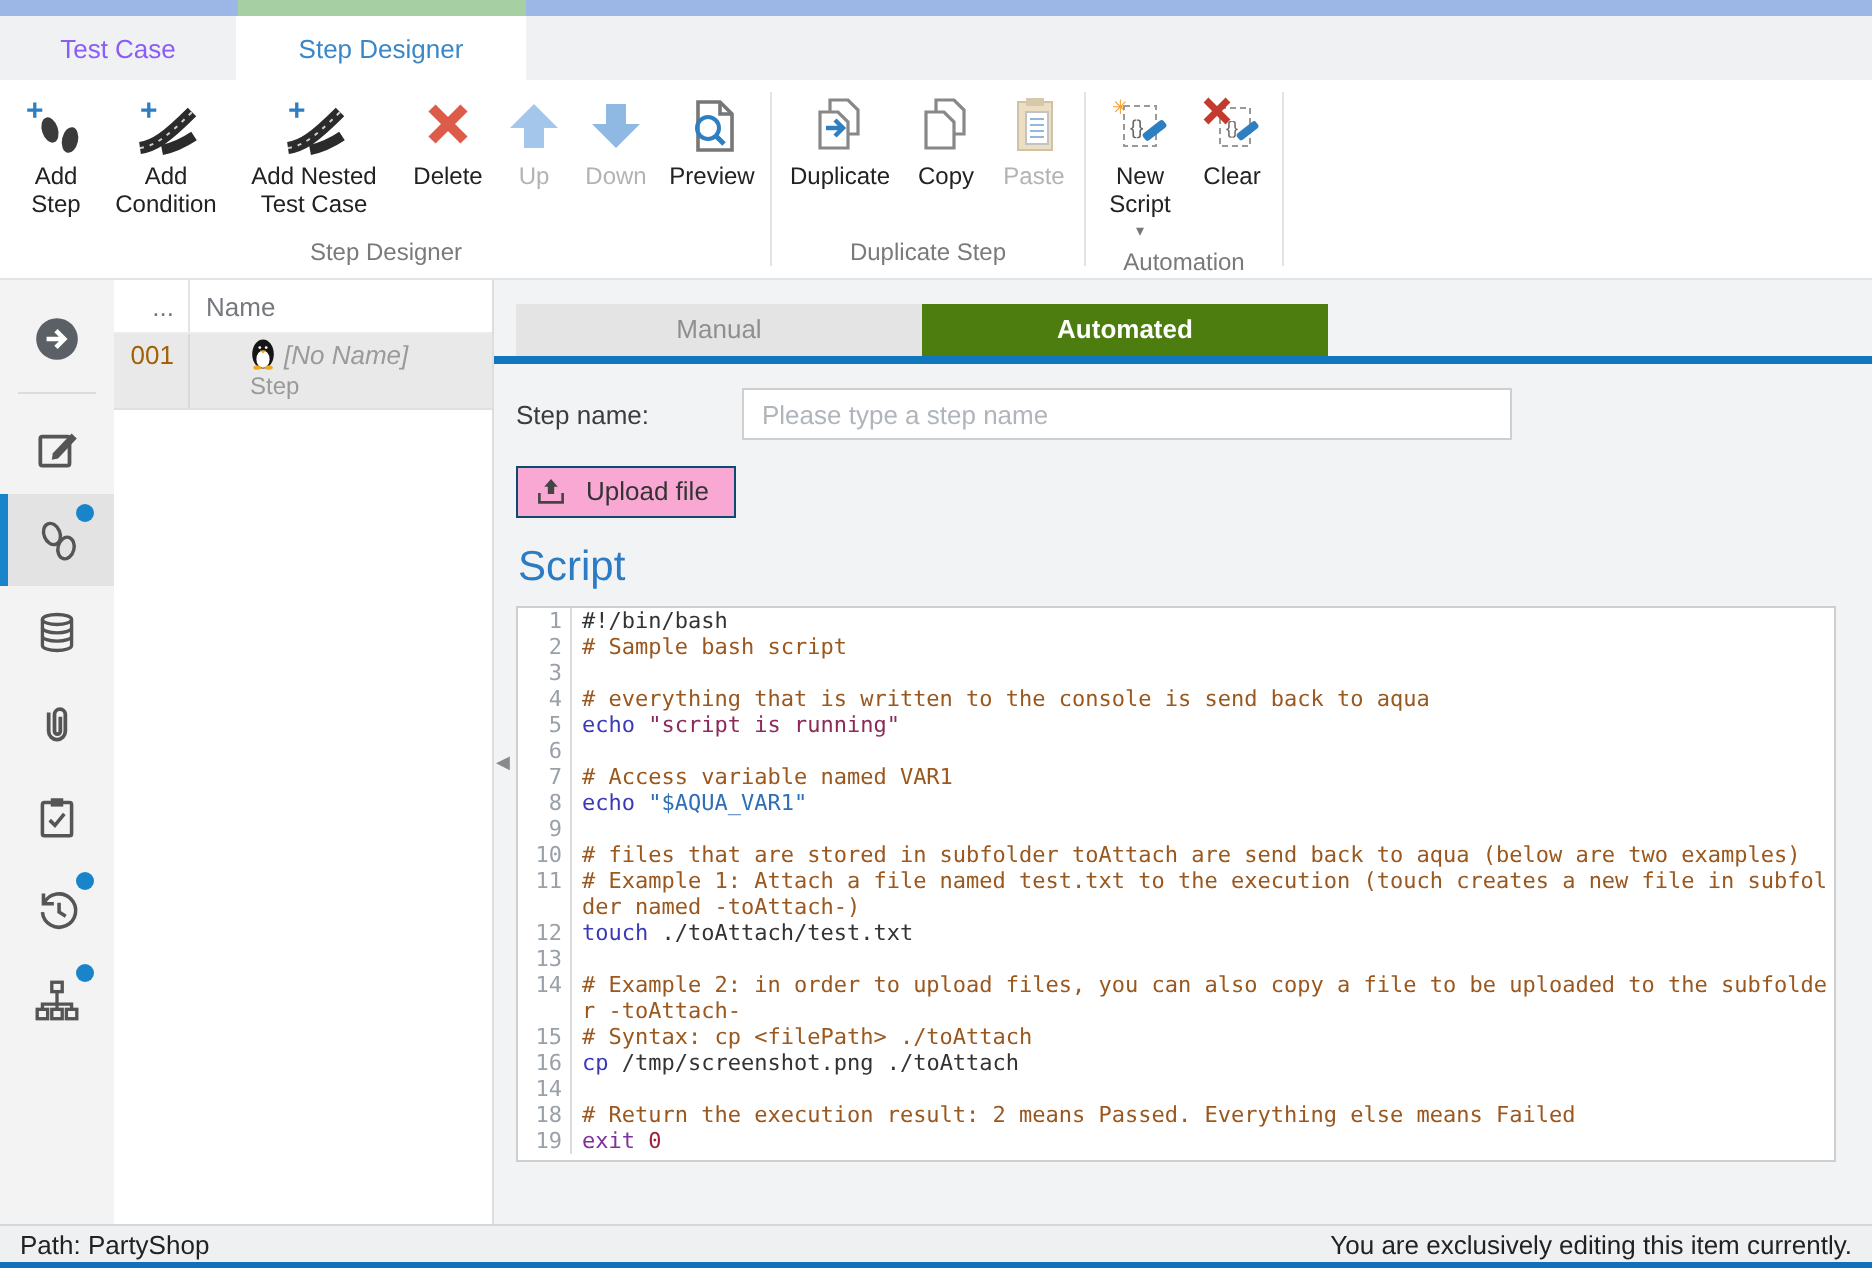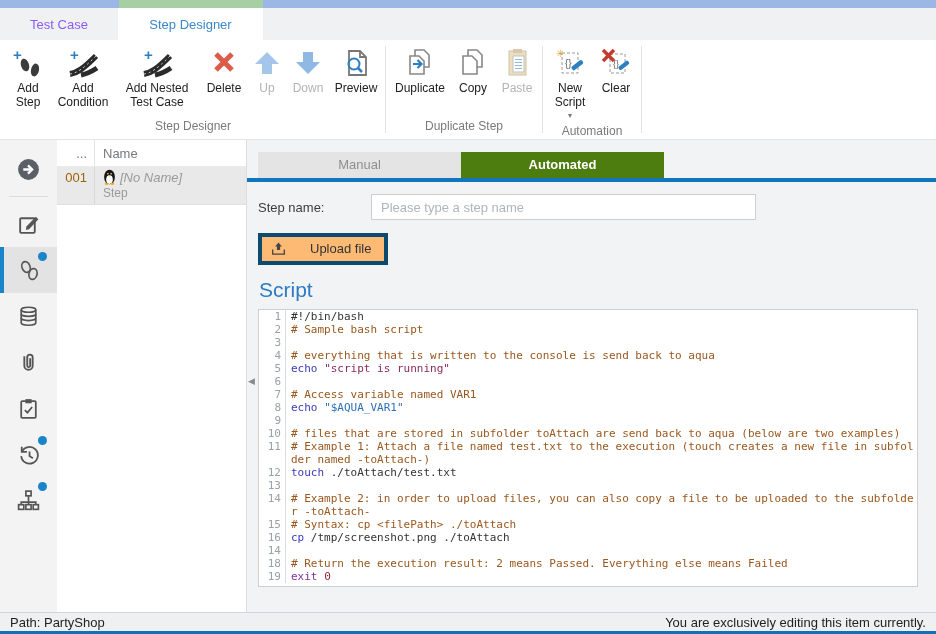--- a/index.html
+++ b/index.html
@@ -38,38 +38,38 @@
   .side-sep { height:1px; background:#dcdcdc; margin:4px 9px; }
   .badge { position:absolute; top:5px; right:10px; width:9px; height:9px; border-radius:50%; background:#1a84ca; }
 
   
   .steplist { width:190px; background:#fff; border-right:1px solid #ddd; font-size:13px; flex-shrink:0; }
   .sl-head { height:27px; display:flex; align-items:center; color:#75797e; border-bottom:1px solid #ececec; }
   .sl-colnum { width:38px; text-align:right; padding-right:7px; border-right:1px solid #e4e4e4; height:100%; display:flex; align-items:center; justify-content:flex-end; }
   .sl-colname { padding-left:8px; }
   .sl-row { height:38px; display:flex; background:#e9e9e9; border-bottom:1px solid #e0e0e0; cursor:pointer; }
   .sl-rownum { width:38px; text-align:right; padding:3px 7px 0 0; color:#a16207; border-right:1px solid #d9d9d9; }
-  .sl-rowbody { padding:2px 0 0 8px; }
+  .sl-rowbody { padding:2px 0 0 8px;margin-left:22px; }
   .sl-name { color:#9a9a9a; font-style:italic; display:flex; align-items:center; gap:4px; }
   .sl-type { color:#9a9a9a; font-size:12px; margin-top:1px; }
 
   
   .detail { flex:1; position:relative; background:#f2f3f5; }
   .collapse { position:absolute; left:1px; top:236px; color:#8a8a8a; font-size:9px; cursor:pointer; }
   .dtabs { display:flex; margin:12px 0 0 11px; height:26px; }
   .dtab { width:203px; text-align:center; line-height:26px; font-size:13px; cursor:pointer; }
   .dtab.inactive { background:#e4e4e4; color:#8f8f8f; }
   .dtab.active { background:#4d7c0f; color:#fff; font-weight:bold; }
   .dunderline { height:4px; background:#1077be; }
   .dbody { padding:9px 14px 0 11px; }
   .namerow { display:flex; align-items:center; margin-top:3px; }
   .namerow label { width:113px; font-size:13px; color:#3c3c3c; }
   .nameinput { width:385px; height:26px; border:1px solid #cfcfcf; padding:0 9px; font-size:13px; font-family:"Liberation Sans",sans-serif; color:#333; background:#fff; outline:none; }
   .nameinput::placeholder { color:#afb5bb; }
-  .uploadbtn { display:inline-flex; align-items:center; gap:24px; margin-top:13px; border:4px solid #0c4a6e; background:#fdba74; padding:4px 13px 5px 9px; font-size:13px; color:#333; cursor:pointer; font-family:"Liberation Sans",sans-serif; }
+  .uploadbtn { display:inline-flex; align-items:center; gap:10px; margin-top:13px; border:1px solid #0c4a6e; background:#f9a8d4; padding:4px 13px 5px 9px; font-size:13px; color:#333; cursor:pointer; font-family:"Liberation Sans",sans-serif; }
   .scripthead { font-size:21px; color:#2b7cc2; margin:13px 0 7px 1px; font-weight:400; }
 
   
   .editor { width:660px; height:278px; background:#fff; border:1px solid #cfcfcf; overflow:hidden;
             font-family:"DejaVu Sans Mono","Liberation Mono",monospace; font-size:11px; line-height:13px; cursor:text; }
   .ed-row { display:flex; }
   .gutter-num { width:27px; flex-shrink:0; text-align:right; padding-right:4px; color:#9aa0a8; border-right:1px solid #dcdcdc; }
   .code { flex:1; padding-left:5px; white-space:pre-wrap; word-break:break-all; color:#333; min-height:13px; }
   .tk-plain { color:#333; }
   .tk-comment { color:#9a571e; }

